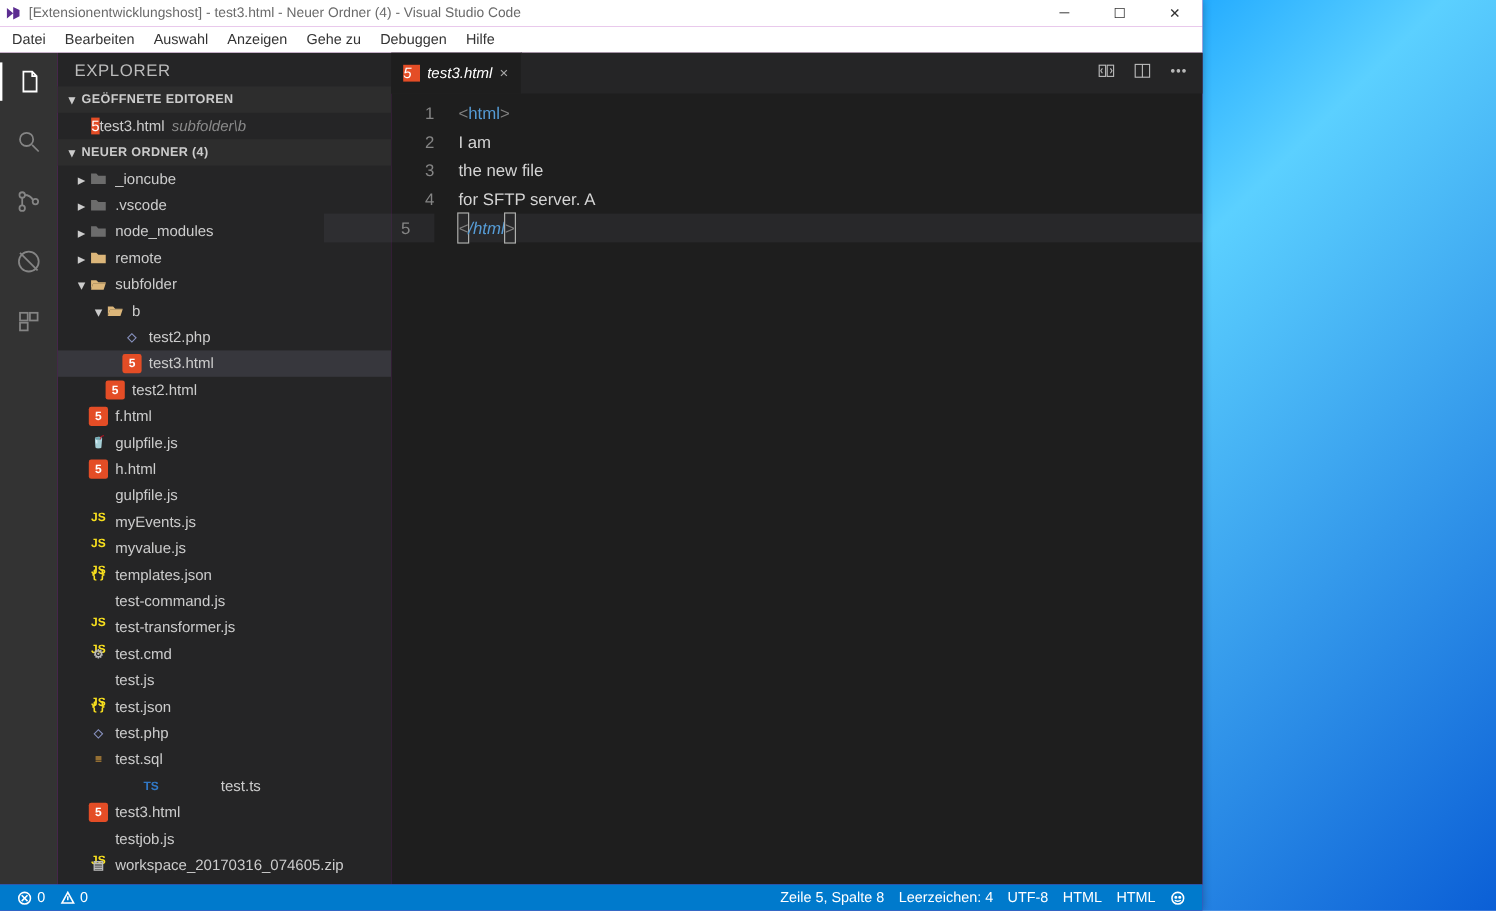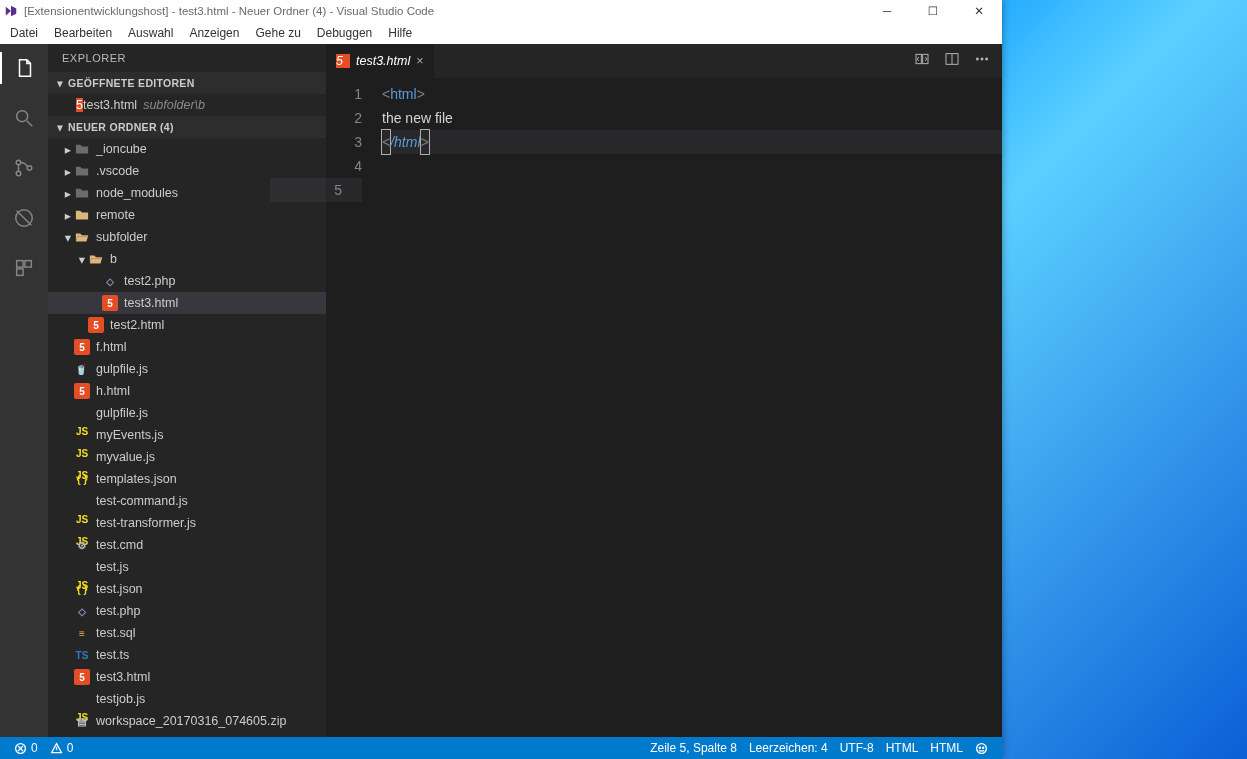--- a/index.html
+++ b/index.html
@@ -11,21 +11,21 @@
   .titlebar .title-text{flex:1;}
   .winctl{width:46px;height:22px;display:flex;align-items:center;justify-content:center;color:#333;}
   .menubar{height:22px;background:#ffffff;color:#333;display:flex;align-items:center;font-size:12px;padding-left:2px;}
   .menubar .menuitem{padding:2px 8px;text-align:center;}
   .body{flex:1;display:flex;min-height:0;}
   .activitybar{width:48px;background:#333333;display:flex;flex-direction:column;align-items:center;padding-top:8px;gap:18px;}
   .activitybar .act{width:48px;height:32px;display:flex;align-items:center;justify-content:center;color:#858585;}
   .activitybar .act.active{color:#ffffff;border-left:2px solid #fff;}
   .activitybar svg{width:22px;height:22px;stroke:currentColor;fill:none;stroke-width:1.6;}
   .sidebar{width:278px;background:#252526;color:#ccc;display:flex;flex-direction:column;font-size:12.5px;min-height:0;}
-  .sidebar-header{height:28px;display:flex;align-items:center;padding:0 14px;color:#bbb;font-size:11px;letter-spacing:.5px;text-align:center;}
+  .sidebar-header{height:28px;display:flex;align-items:center;padding:0 14px;color:#bbb;font-size:14px;letter-spacing:.5px;text-align:center;}
   .section-header{height:22px;display:flex;align-items:center;padding-left:6px;background:#2d2d2d;color:#ccc;font-size:10.5px;font-weight:600;letter-spacing:.3px;}
   .section-header .chev{width:12px;display:flex;justify-content:center;margin-right:2px;}
   .openeditor-row{height:22px;display:flex;align-items:center;padding-left:28px;color:#ccc;}
   .openeditor-row .path{color:#8a8a8a;font-style:italic;margin-left:6px;}
   .tree{flex:1;overflow-y:auto;}
   .tree-row{height:22px;display:flex;align-items:center;color:#ccc;white-space:nowrap;}
   .tree-row.selected{background:#37373d;}
   .tree-row .chev{width:12px;display:flex;justify-content:center;color:#ccc;}
   .tree-row .ico{width:16px;height:16px;margin-right:6px;display:flex;align-items:center;justify-content:center;font-size:10px;font-weight:700;border-radius:2px;}
   .ico-folder{color:#dcb67a;} .ico-folder svg path{fill:#dcb67a;}
@@ -265,21 +265,21 @@
           <div class="tree-row" style="padding-left: 14px;">
             <span class="chev"></span>
             <span class="ico ico-php">◇</span>
             <span>test.php</span>
           </div>
           <div class="tree-row" style="padding-left: 14px;">
             <span class="chev"></span>
             <span class="ico ico-sql">≡</span>
             <span>test.sql</span>
           </div>
-          <div class="tree-row" style="padding-left: 14px;">
+          <div class="tree-row" style="padding-left: 14px; gap: 44px;">
             <span class="chev"></span>
             <span class="ico ico-ts">TS</span>
             <span>test.ts</span>
           </div>
           <div class="tree-row" style="padding-left: 14px;">
             <span class="chev"></span>
             <span class="ico ico-html">5</span>
             <span>test3.html</span>
           </div>
           <div class="tree-row" style="padding-left: 14px;">
@@ -323,21 +323,23 @@
       <div class="code">
         <div class="gutter" id="gutter">
             <div>1</div>
             <div>2</div>
             <div>3</div>
             <div>4</div>
             <div style="background: rgba(90, 90, 100, 0.18); margin-left: -56px; padding-left: 36px; padding-right: 20px;">5</div>
           </div>
         <div class="code-body" id="codebody">
             <div><span class="ang">&lt;</span><span class="tag">html</span><span class="ang">&gt;</span></div>
+            <div>I am</div>
             <div>the new file</div>
+            <div>for SFTP server. A</div>
             <div style="background: rgba(90, 90, 100, 0.18); margin-right: 0px; font-style: italic;"><span class="cursor-box"><span class="ang">&lt;</span></span><span class="tag">/html</span><span class="cursor-box"><span class="ang">&gt;</span></span></div>
           </div>
       </div>
     </div>
   </div>
 
   <div class="statusbar">
     <div class="sb-item">
       <svg viewBox="0 0 16 16">
           <circle cx="8" cy="8" r="6"></circle>

